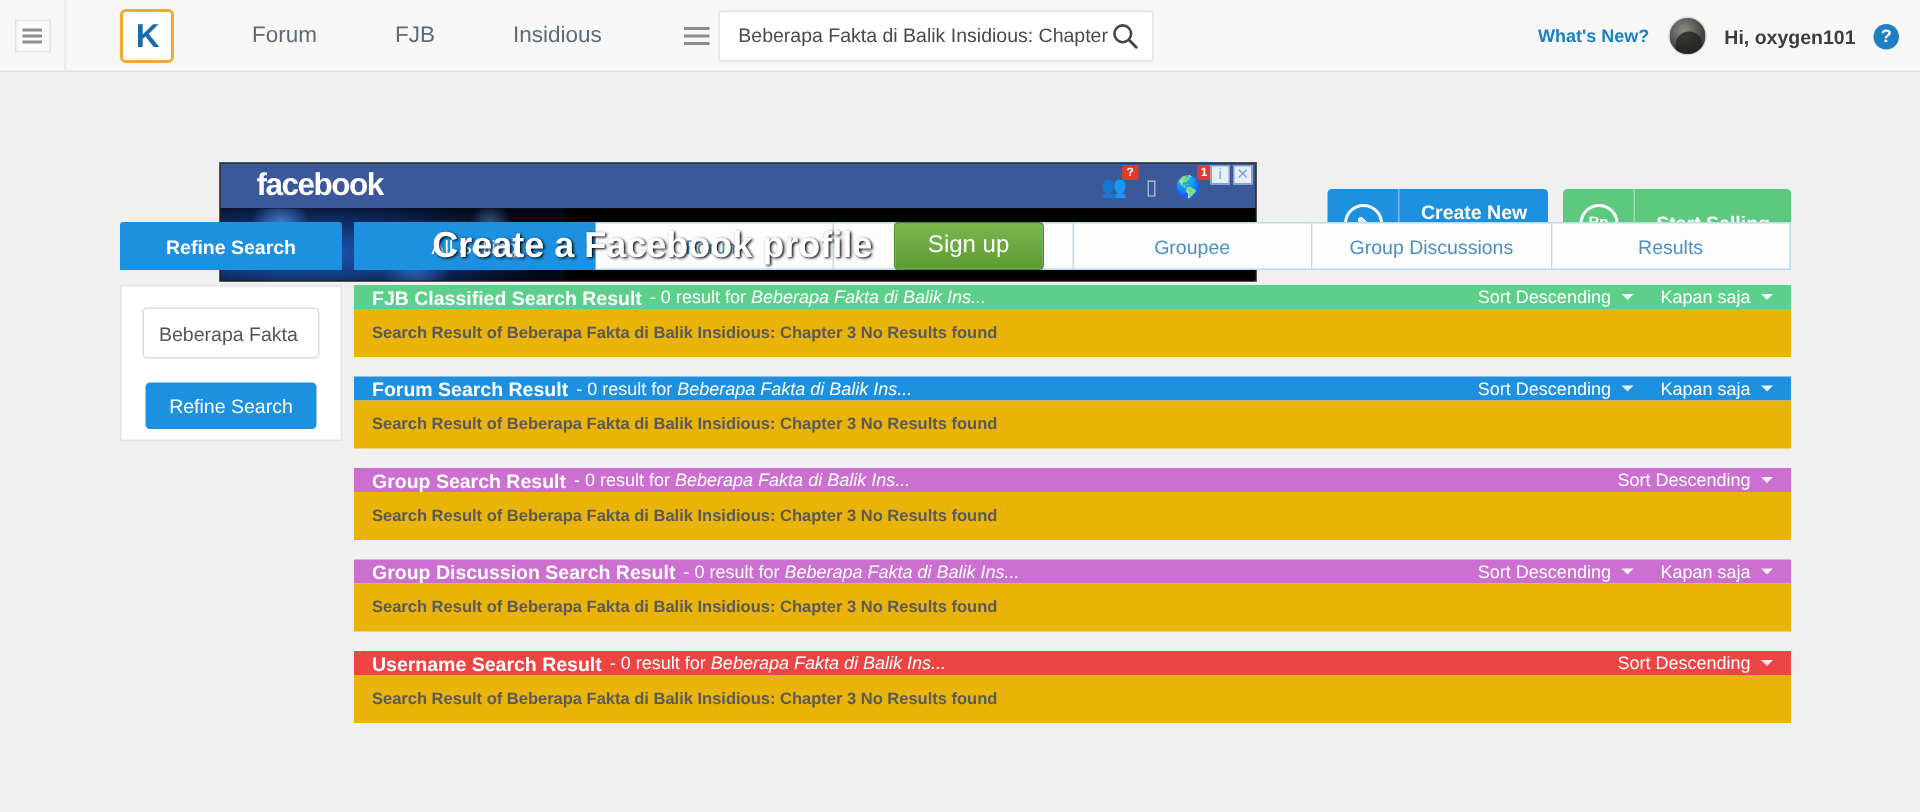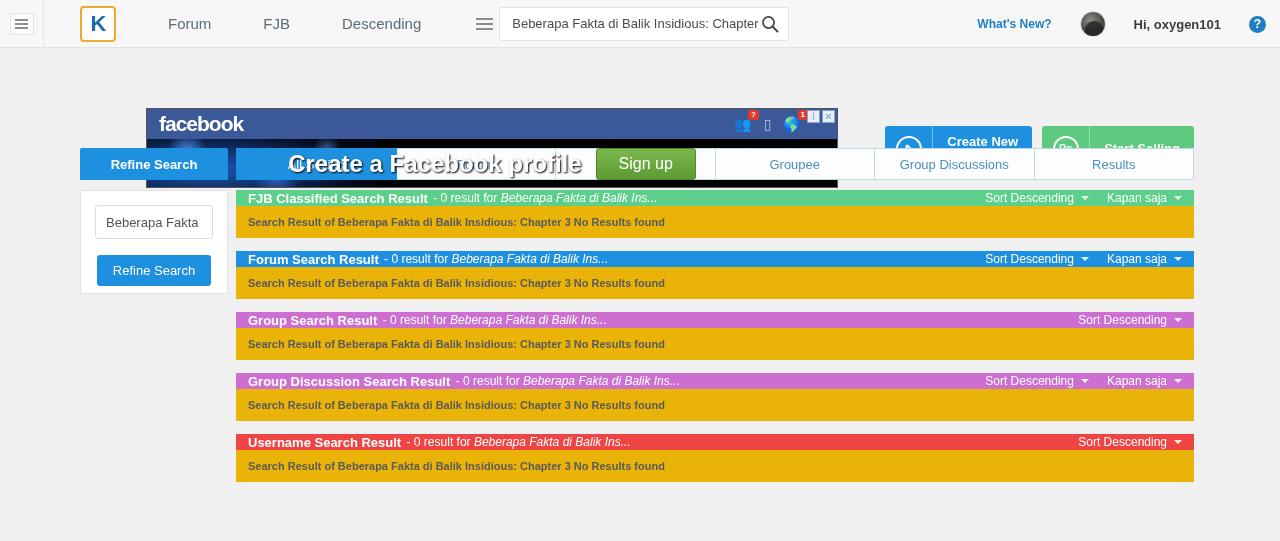--- a/index.html
+++ b/index.html
@@ -78,21 +78,21 @@
   .search-input {
     flex: 1; border: none; outline: none;
     font-size: 13px; color: #4a4a4a;
     font-family: "Liberation Sans", sans-serif;
     background: transparent;
   }
   .search-icon { width: 20px; height: 20px; flex: 0 0 20px; cursor: pointer; }
 
   .nav-right {
     position: absolute; right: 14px; top: 0;
-    height: 48px; display: flex; align-items: center; gap: 28px;
+    height: 48px; display: flex; align-items: center; gap: 12px;
   }
   .whats-new { font-size: 12px; font-weight: bold; color: #1e7fc4; cursor: pointer; }
   .avatar {
     width: 26px; height: 26px; border-radius: 50%;
     background: radial-gradient(circle at 40% 35%, #8d8f84 0%, #4a4b46 55%, #2c2d2a 100%);
     border: 1px solid #dcdcdc;
     overflow: hidden; position: relative;
   }
   .avatar::after {
     content:""; position:absolute; left:4px; top:9px;
@@ -117,21 +117,21 @@
     background: #000; overflow: hidden;
     border: 1px solid #555;
     cursor: pointer;
   }
   .ad-top {
     height: 30px; background: #3b5998;
     display: flex; align-items: center; position: relative;
   }
   .ad-fb {
     color: #fff; font-size: 21px; font-weight: bold;
-    letter-spacing: -1px; margin-left: 12px;
+    letter-spacing: -1px; margin-left: 24px;
     font-family: "Liberation Sans", sans-serif;
   }
   .ad-icons { position: absolute; right: 36px; display: flex; gap: 12px; align-items: center; }
   .ad-ic { position: relative; color: #b9c4dc; font-size: 14px; }
   .ad-badge {
     position: absolute; top: -6px; right: -7px;
     background: #e03a2f; color: #fff;
     font-size: 8px; font-weight: bold;
     padding: 0 3px; border-radius: 2px; line-height: 10px;
   }
@@ -283,21 +283,21 @@
     </div>
   </div>
 
   <div class="logo-wrap">
     <span class="logo-k">K</span>
   </div>
 
   <div class="nav-links">
     <span class="nav-link">Forum</span>
     <span class="nav-link">FJB</span>
-    <span class="nav-link">Descending</span>
+    <span class="nav-link">Insidious</span>
   </div>
 
   <div class="search-area">
     <div class="search-burger">
       <i></i>
         <i></i>
         <i></i>
     </div>
     <div class="search-box">
       <input class="search-input" type="text" value="Beberapa Fakta di Balik Insidious: Chapter 3" style="">

